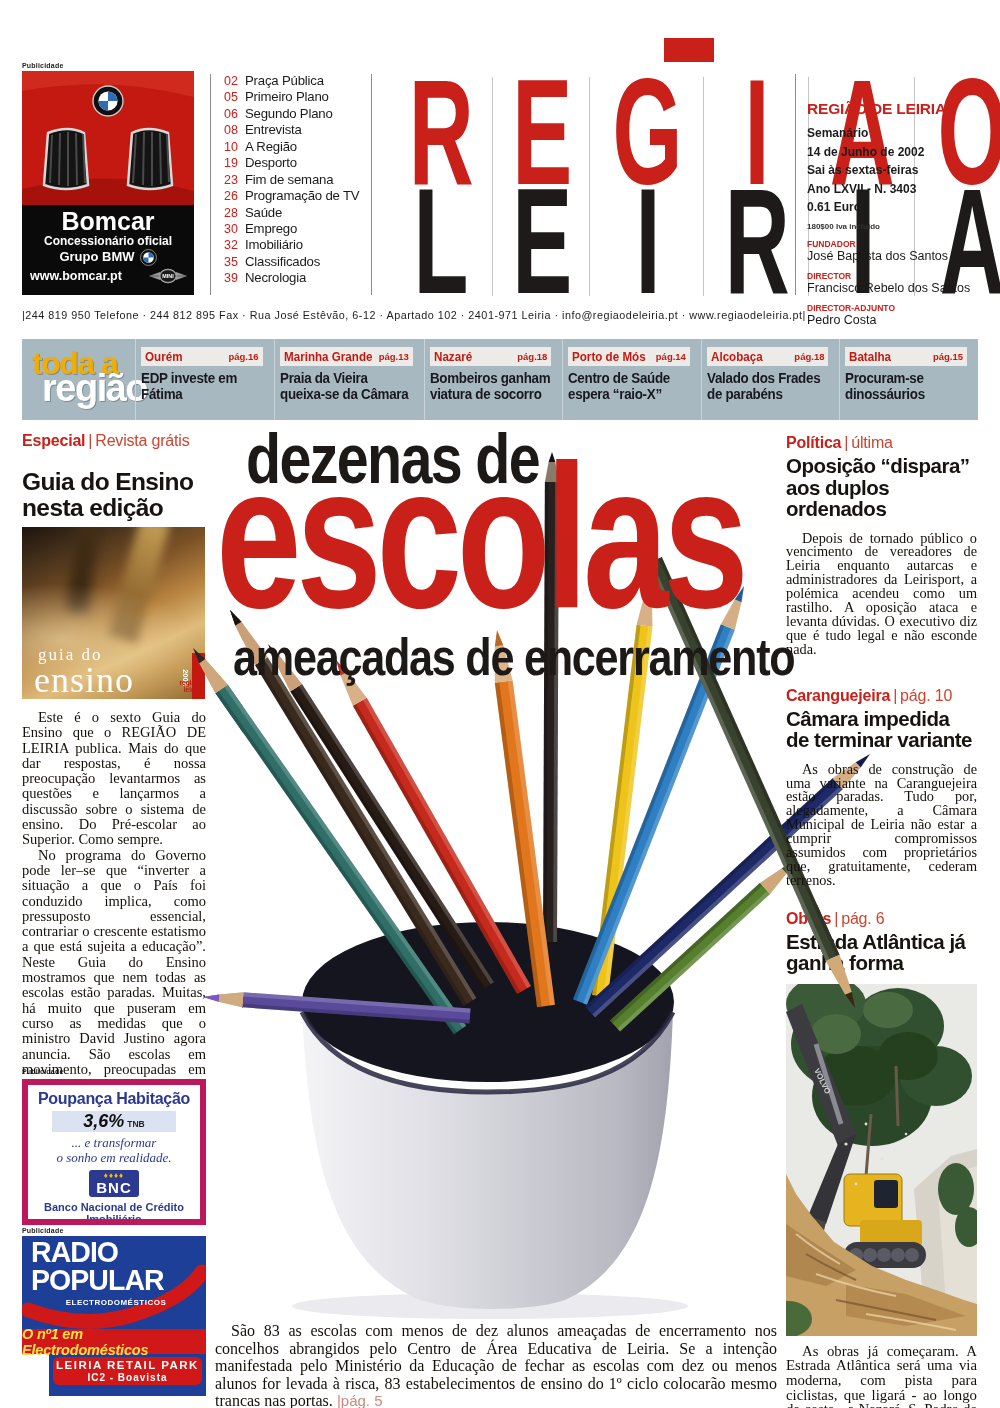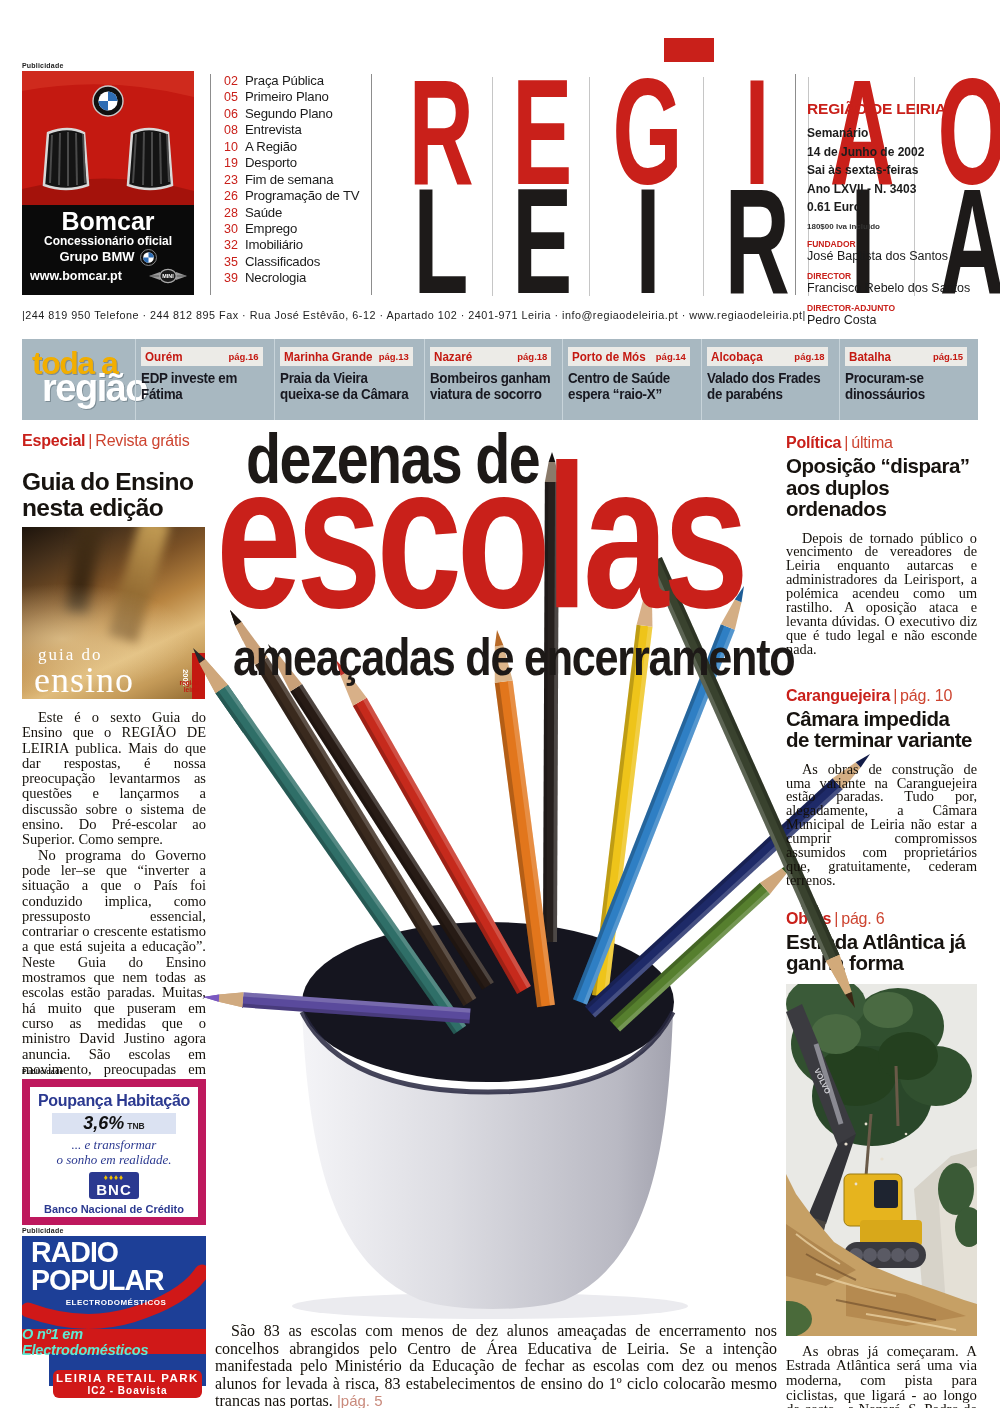--- a/index.html
+++ b/index.html
@@ -89,21 +89,21 @@
   .cv-t1{position:absolute;left:16px;top:118px;font-family:"Liberation Serif",serif;font-size:17px;color:#fff;letter-spacing:2px;}
   .cv-t2{position:absolute;left:12px;top:132px;font-family:"Liberation Serif",serif;font-size:36px;color:#fff;letter-spacing:1px;}
   .cv-sub{position:absolute;left:34px;top:178px;font-size:13px;color:#f4ead8;}
   .cv-year{position:absolute;right:0;top:126px;width:13px;height:48px;background:#c41911;}
   .cv-year span{position:absolute;left:-15px;top:20px;transform:rotate(90deg);color:#fff;font-size:7.5px;font-weight:700;}
   .cv-logo{position:absolute;right:6px;bottom:6px;font-size:6.5px;font-weight:700;color:#c41911;
      line-height:6.5px;text-align:right;}
   #lc-body{margin-top:11px;}
 
   
-  #bnc{left:22px;top:1079px;width:184px;height:146px;border:8px solid #be185d;background:#fff;
+  #bnc{left:22px;top:1079px;width:184px;height:146px;border:6px solid #be185d;background:#fff;
        box-sizing:border-box;text-align:center;overflow:hidden;z-index:2;}
   .bnc-t1{font-size:16px;font-weight:700;color:#2b3990;margin-top:5px;letter-spacing:-.3px;}
   .bnc-box{margin:3px auto 0;width:124px;height:21px;background:#dbe2f2;display:flex;align-items:baseline;justify-content:center;gap:3px;}
   .bnc-rate{font-size:18px;font-weight:700;font-style:italic;color:#111;line-height:21px;}
   .bnc-tnb{font-size:8.5px;font-weight:700;color:#222;}
   .bnc-i{font-family:"Liberation Serif",serif;font-style:italic;font-size:13px;color:#2b3990;line-height:15px;}
   .bnc-i.first{margin-top:3px;}
   .bnc-logo{margin:5px auto 0;width:46px;background:#2b3990;border-radius:3px;padding:2px 2px 1px;}
   .bnc-diamonds{font-size:8px;color:#f2c200;line-height:8px;letter-spacing:1px;}
   .bnc-acr{font-size:15px;font-weight:700;color:#fff;letter-spacing:1px;line-height:16px;}
@@ -111,23 +111,23 @@
   .bnc-t3{font-size:11px;font-weight:700;color:#2b3990;line-height:12px;}
   .bnc-t4{font-family:"Liberation Serif",serif;font-style:italic;font-size:10.5px;color:#2b3990;margin-top:2px;}
 
   
   #radio{left:22px;top:1236px;width:184px;height:152px;z-index:2;}
   .rp-top{height:93px;background:#1d3f97;position:relative;overflow:hidden;}
   .rp-name{position:absolute;left:9px;top:2px;color:#fff;font-size:30px;font-weight:700;line-height:28px;
            letter-spacing:-1px;transform:scaleX(.95);transform-origin:left;}
   .rp-elec{position:absolute;left:24px;top:62px;width:140px;text-align:center;color:#fff;font-size:8px;
            font-weight:700;letter-spacing:.5px;}
-  .rp-band{height:25px;background:#d01818;color:#5eead4;display:flex;align-items:center;justify-content:center;
+  .rp-band{height:25px;background:#d01818;color:#fde047;display:flex;align-items:center;justify-content:center;
            font-size:14.5px;font-weight:700;font-style:italic;letter-spacing:-.2px;}
-  .rp-bottom{height:31px;background:#1d3f97;padding:16px 4px;box-sizing:border-box;margin-left:27px;}
+  .rp-bottom{height:42px;background:#1d3f97;padding:3px 4px;box-sizing:border-box;margin-left:27px;}
   .rp-inner{height:28px;background:#d01818;border-radius:6px;text-align:center;color:#fff;overflow:hidden;}
   .rp-l1{font-size:11.5px;font-weight:700;letter-spacing:1.5px;line-height:13px;margin-top:2px;}
   .rp-l2{font-size:10px;font-weight:700;letter-spacing:1px;line-height:11px;}
 
   
   #hl1{left:246px;top:424px;font-size:70px;font-weight:700;color:#1d1917;letter-spacing:-2px;
        line-height:1;transform:scaleX(.82);transform-origin:left top;z-index:3;white-space:nowrap;}
   #hl2{left:216px;top:433px;font-size:205px;font-weight:700;color:#c9201a;letter-spacing:-7px;
        line-height:1;transform:scaleX(.75);transform-origin:left top;z-index:3;white-space:nowrap;}
   #hl3{left:233px;top:629px;font-size:52px;font-weight:700;color:#1d1917;letter-spacing:-1.5px;

